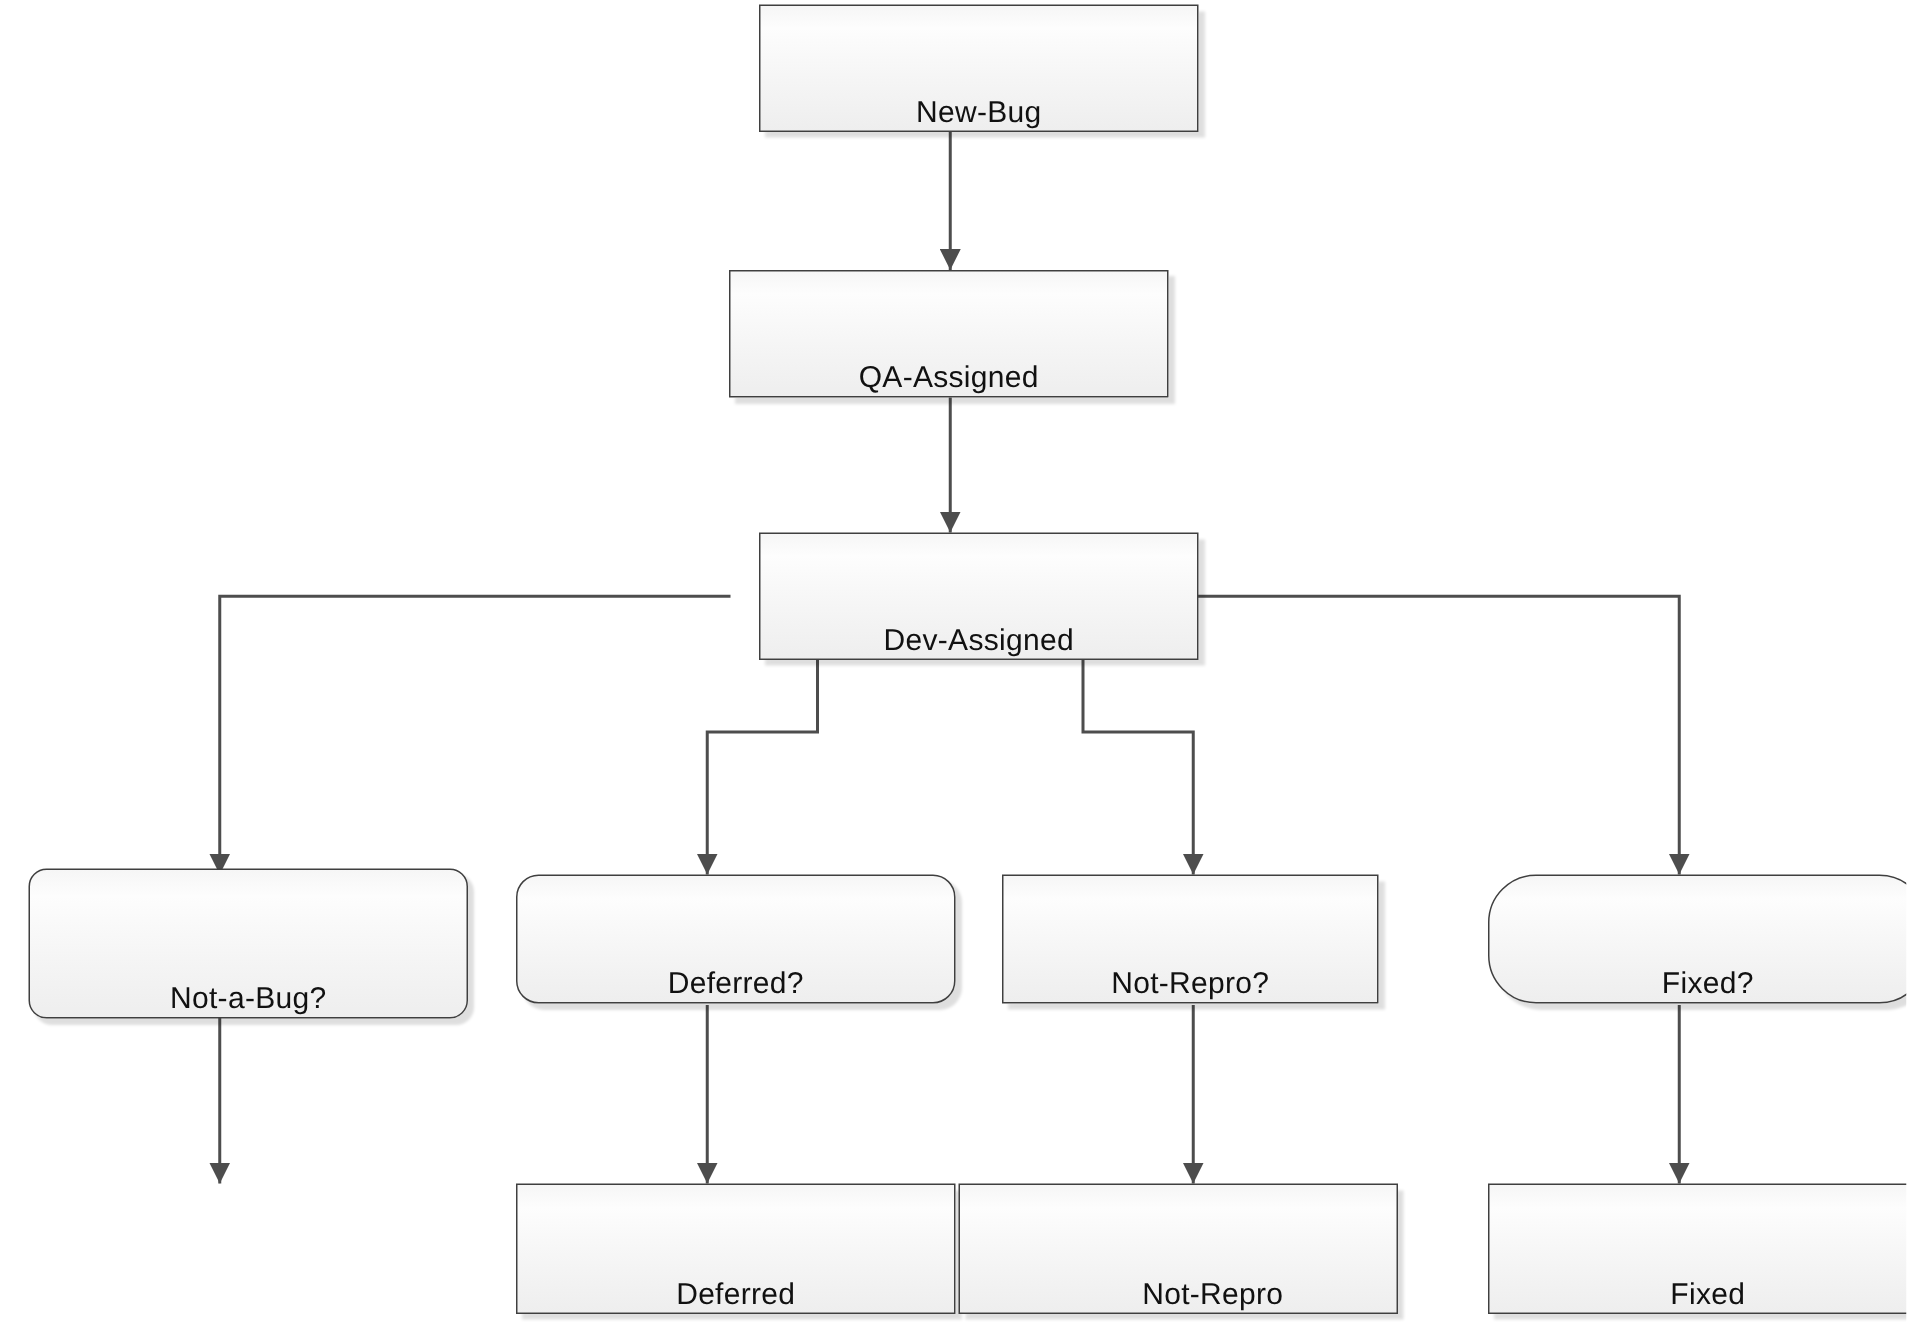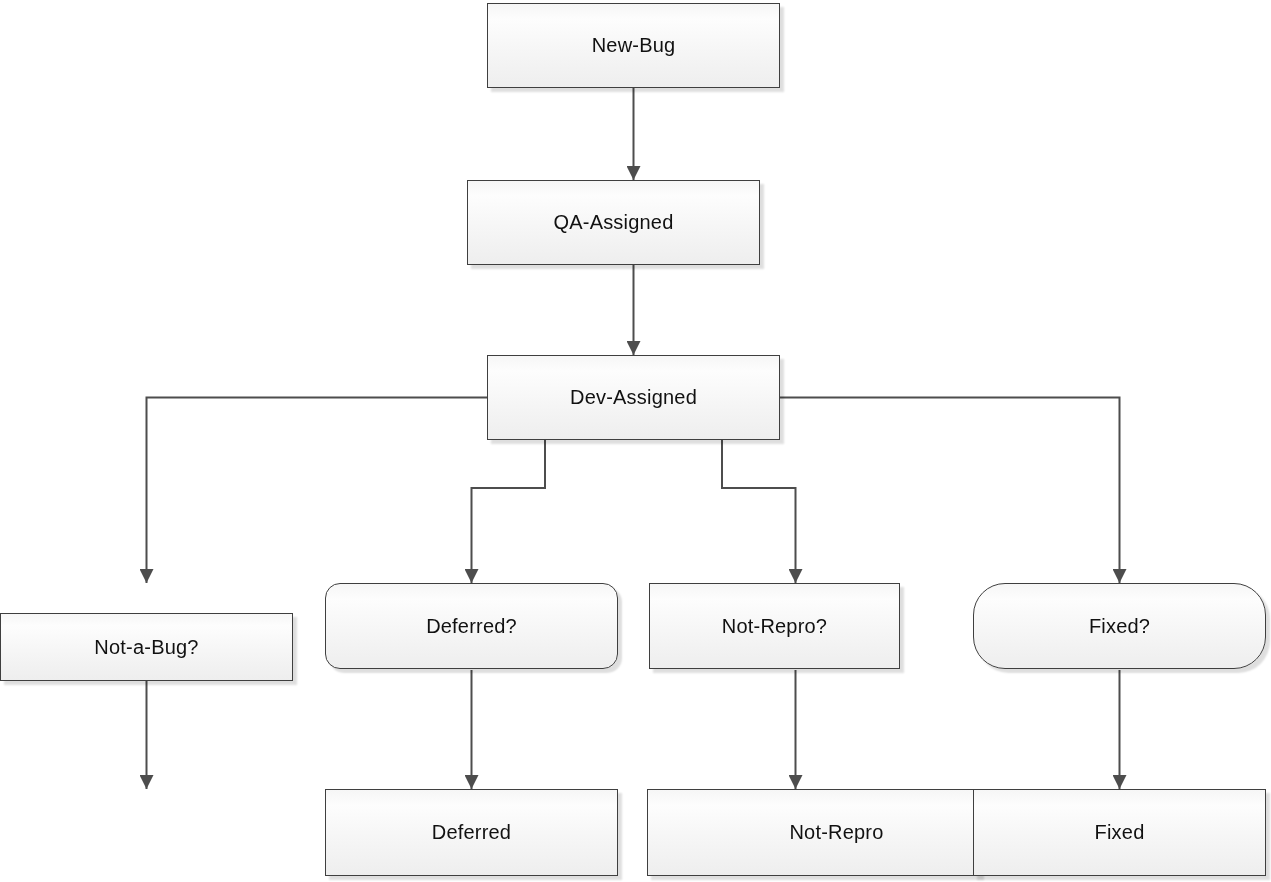--- a/index.html
+++ b/index.html
@@ -23,37 +23,38 @@
     height: 882px;
     pointer-events: none;
   }
   .node {
     position: absolute;
     box-sizing: border-box;
     border: 1.5px solid #3f3f3f;
     background: linear-gradient(180deg, #f6f6f6 0%, #fdfdfd 18%, #f6f6f6 55%, #eeeeee 100%);
     box-shadow: 4px 4px 2px rgba(0, 0, 0, 0.13);
     display: flex;
-    align-items: center;
+    align-items: flex-end;
     justify-content: center;
     font-size: 20px;
     color: #111111;
     letter-spacing: 0.2px;
+    margin-left: 19px;
   }
   
   .n-new-bug      { left: 487px; top: 3px;   width: 293px; height: 85px; }
   .n-qa-assigned  { left: 467px; top: 180px; width: 293px; height: 85px; }
   .n-dev-assigned { left: 487px; top: 355px; width: 293px; height: 85px; }
-  .n-not-a-bug-q  { left: 0px;   top: 613px; width: 293px; height: 68px; }
+  .n-not-a-bug-q  { left: 0px;   top: 579px; width: 293px; height: 100px; border-radius: 12px; }
   .n-deferred-q   { left: 325px; top: 583px; width: 293px; height: 86px; border-radius: 15px; }
   .n-not-repro-q  { left: 649px; top: 583px; width: 251px; height: 86px; }
   .n-fixed-q      { left: 973px; top: 583px; width: 293px; height: 86px; border-radius: 32px; }
   .n-not-a-bug    { left: 0px;   top: 789px; width: 293px; height: 87px; }
   .n-deferred     { left: 325px; top: 789px; width: 293px; height: 87px; }
-  .n-not-repro    { left: 647px; top: 789px; width: 333px; height: 87px; padding-left: 46px; }
+  .n-not-repro    { left: 620px; top: 789px; width: 293px; height: 87px; padding-left: 46px; }
   .n-fixed        { left: 973px; top: 789px; width: 293px; height: 87px; }
 </style>
 </head>
 <body>
 
 <div class="canvas">
 
   <svg class="edges-layer" viewBox="0 0 1271 882" xmlns="http://www.w3.org/2000/svg">
     <defs>
       <marker id="arrowhead" viewBox="0 0 10 10" refX="10" refY="5" markerWidth="7" markerHeight="7" orient="auto">

